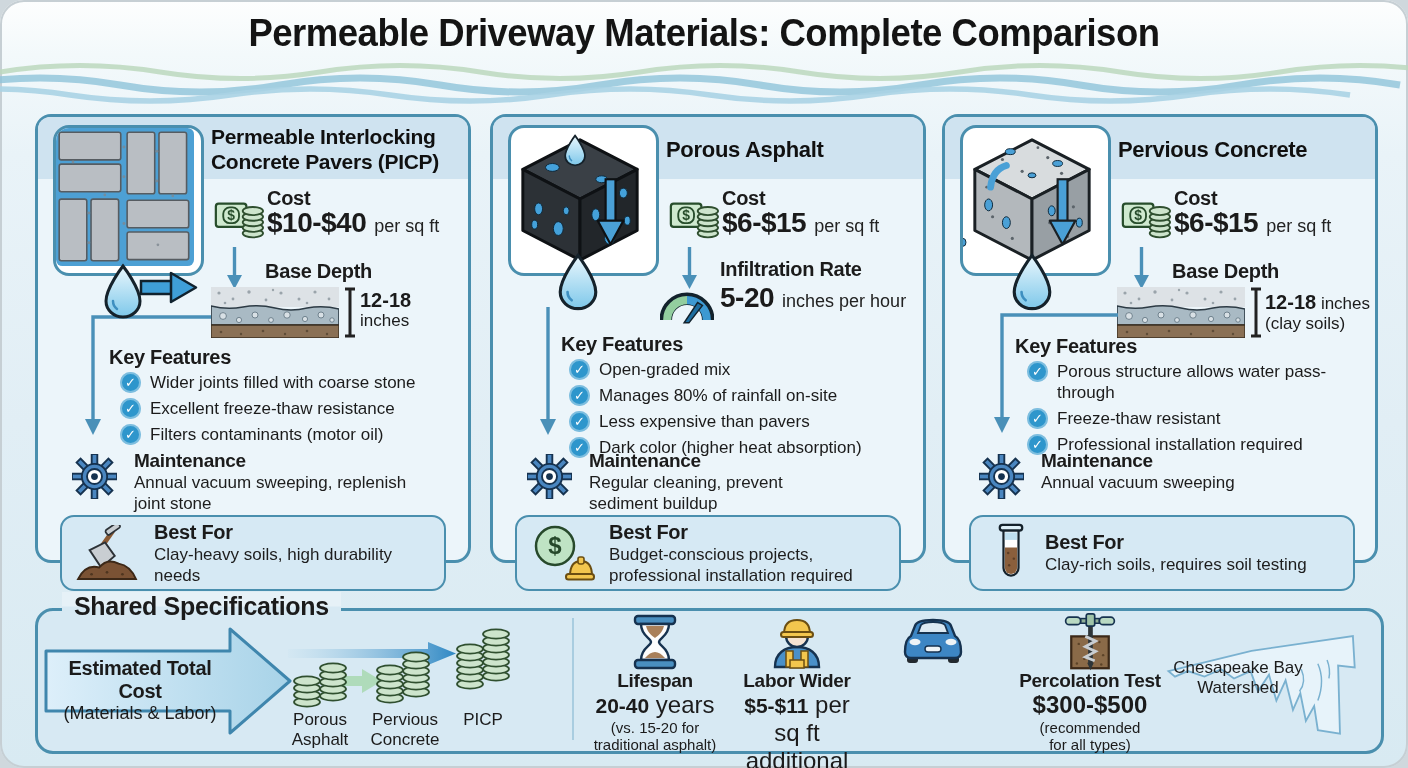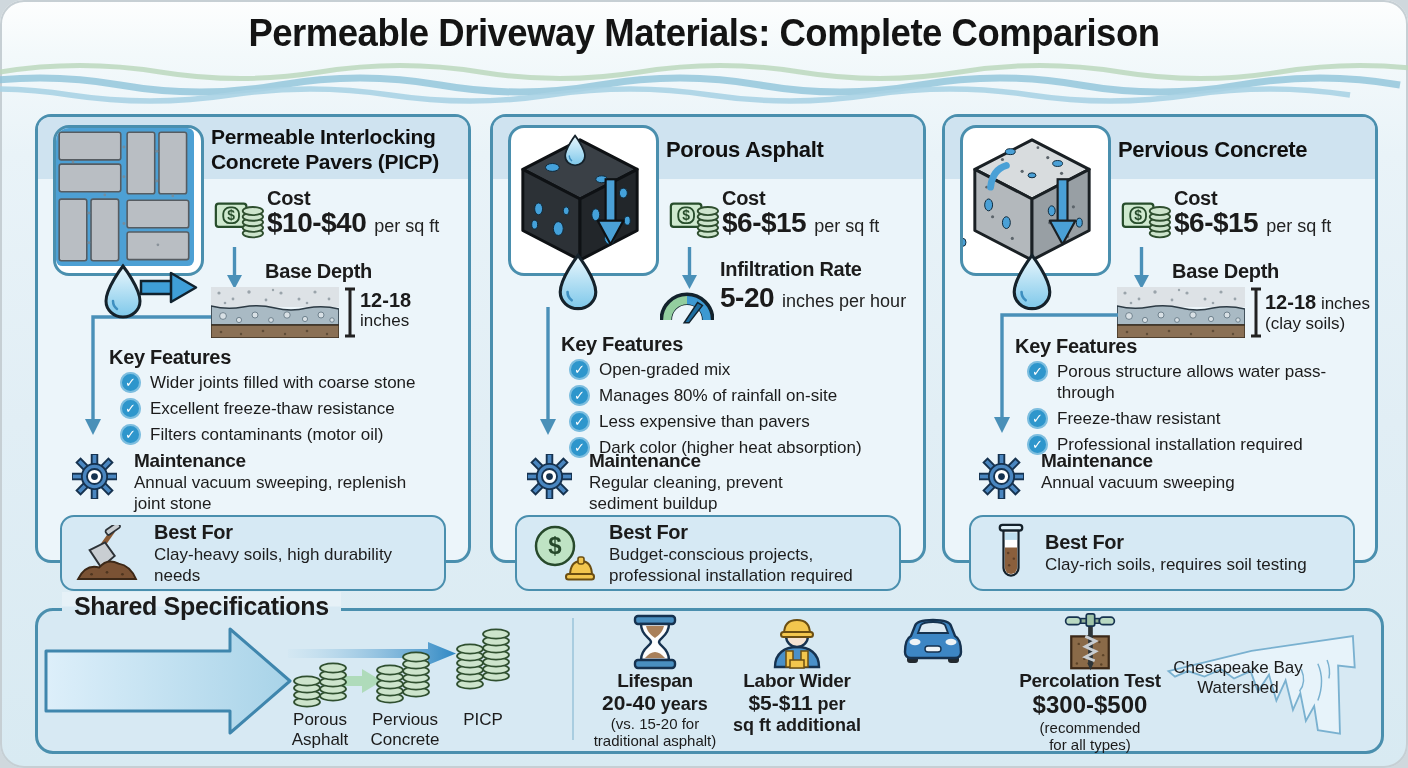--- a/index.html
+++ b/index.html
@@ -42,21 +42,21 @@
   .panel-title{left:62px;top:592px;font-size:25px;font-weight:800;letter-spacing:-.3px;padding:0 12px;z-index:4;
     background:linear-gradient(180deg,#e6f1f7 0%,#e6f1f7 48%,#d7e9f3 52%,#d7e9f3 100%);}
   .flow-label{z-index:3;text-align:center;}
   .flow-label .l1{font-size:20px;font-weight:800;letter-spacing:-.3px;}
   .flow-label .l2{font-size:18px;}
   .stack-label{font-size:17px;line-height:20px;text-align:center;}
   .divider{width:2px;background:#a9cde0;}
   .stat{text-align:center;}
   .stat-title{font-size:19px;font-weight:800;line-height:21px;letter-spacing:-.3px;}
   .stat-val{font-size:21px;font-weight:800;}
-  .stat-suf{font-size:18px;font-weight:700;}
+  .stat-suf{font-size:24px;font-weight:400;}
   .stat-note{font-size:15px;line-height:17px;}
   .map-label{font-size:17px;line-height:20px;text-align:center;z-index:3;}
 </style>
 </head>
 <body>
 
 <div class="stage">
 
   <svg class="hidden-defs" aria-hidden="true">
     <defs>
@@ -478,20 +478,24 @@
       </div>
     </div>
   </div>
 
   <div class="abs panel"></div>
   <div class="abs panel-title">Shared Specifications</div>
 
   <svg class="abs" style="left:44px;top:626px;" width="250" height="110" viewBox="0 0 250 110">
     <polygon points="2,25 186,25 186,3 246,55 186,107 186,85 2,85" fill="url(#bigArrowGrad)" stroke="#3f86ad" stroke-width="3" stroke-linejoin="round"></polygon>
   </svg>
+  <div class="abs flow-label" style="left:48px;top:657px;width:184px;">
+    <div class="l1">Estimated Total Cost</div>
+    <div class="l2">(Materials &amp; Labor)</div>
+  </div>
 
   <svg class="abs" style="left:288px;top:640px;" width="168" height="27" viewBox="0 0 168 27">
     <polygon points="0,9 140,9 140,2 168,13.5 140,25 140,18 0,18" fill="url(#blueFlowGrad)"></polygon>
   </svg>
   <svg class="abs" style="left:330px;top:668px;" width="52" height="26" viewBox="0 0 52 26">
     <polygon points="0,8 32,8 32,1 52,13 32,25 32,18 0,18" fill="#abd9b4" opacity=".9"></polygon>
   </svg>
 
   <svg class="abs" style="left:285px;top:652px;" width="70" height="58" viewBox="0 0 70 58">
     <g fill="#cde4cc" stroke="#2f4f2f" stroke-width="1.8">

